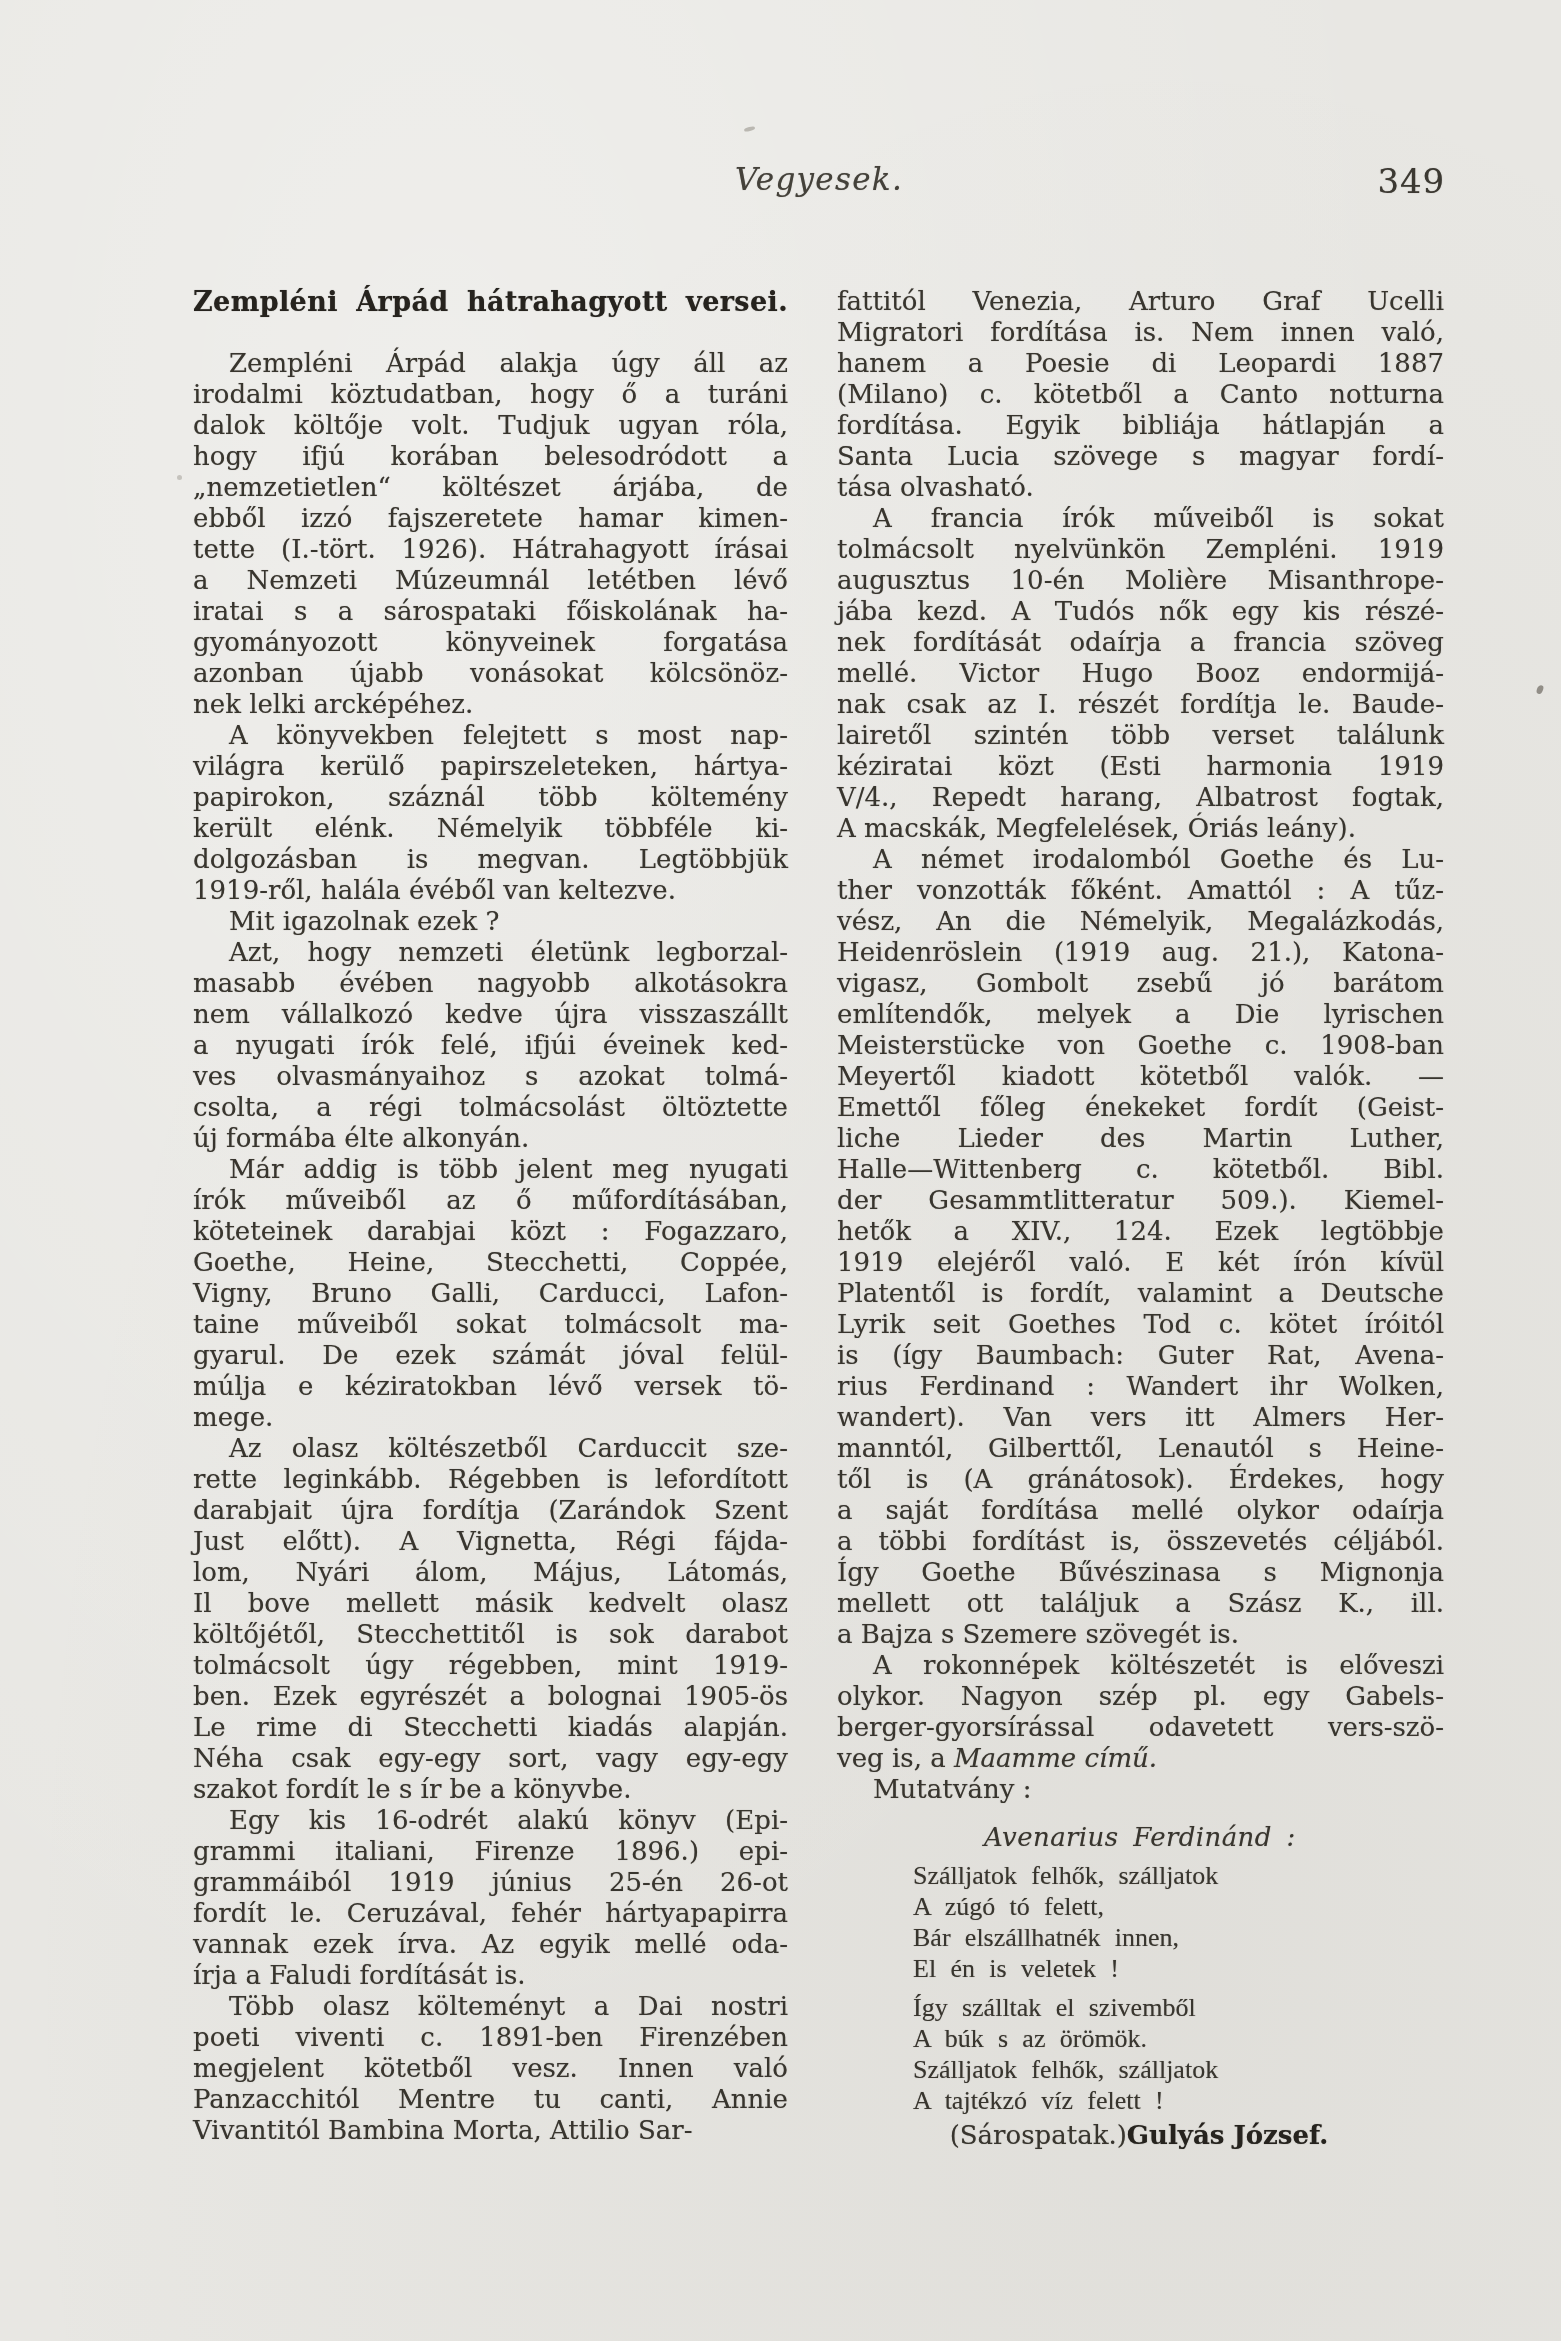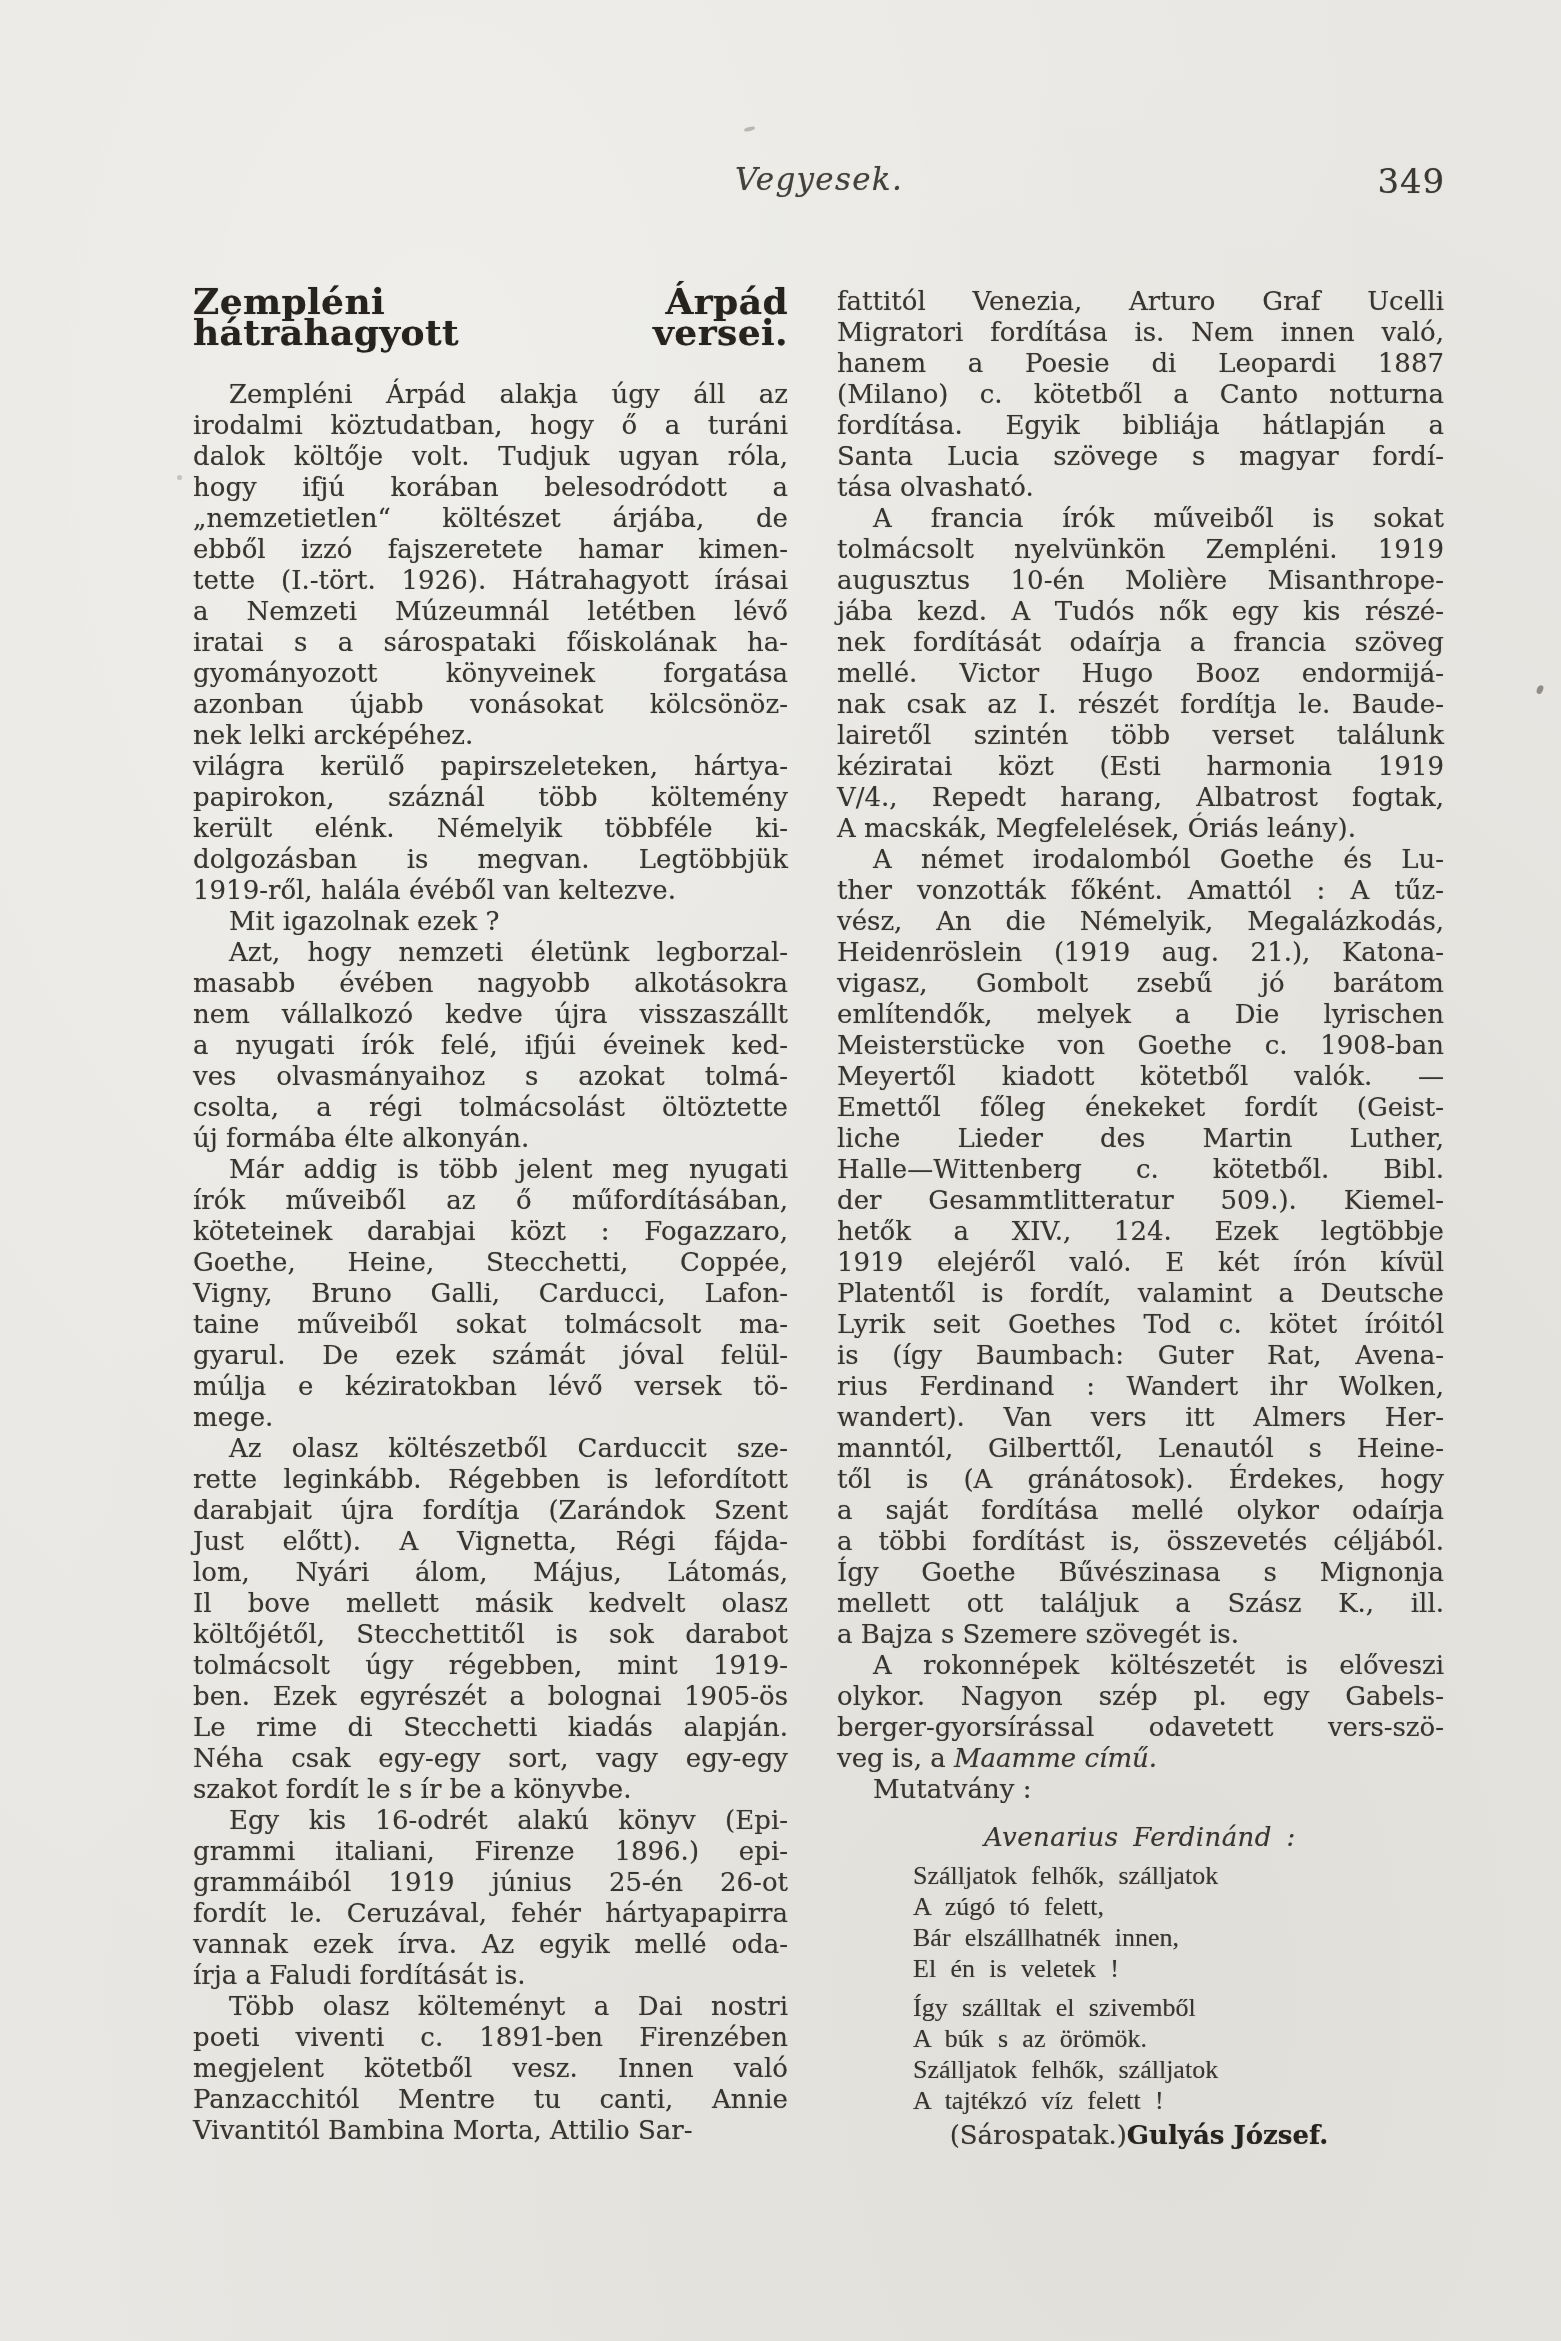--- a/index.html
+++ b/index.html
@@ -33,21 +33,21 @@
   
   .columns{
     position:absolute; left:193px; top:286px;
     display:flex; gap:49px;
   }
   .col{ font-size:26px; line-height:31px; }
   .col-left{ width:595px; }
   .col-right{ width:607px; }
 
   .article-title{
-    font-weight:700; font-size:36px; color:#26231e;
+    font-weight:700; font-size:27px; color:#26231e;
     text-align:justify; text-align-last:justify;
     letter-spacing:0.4px;
     margin-bottom:31px;
     text-shadow:0 0 0.9px rgba(30,27,22,0.55);
   }
 
   .line{
     text-align:justify; text-align-last:justify;
     min-height:31px;
   }
@@ -97,20 +97,21 @@
           <div class="line">dalok költője volt. Tudjuk ugyan róla,</div>
           <div class="line">hogy ifjú korában belesodródott a</div>
           <div class="line">„nemzetietlen“ költészet árjába, de</div>
           <div class="line">ebből izzó fajszeretete hamar kimen-</div>
           <div class="line">tette (I.-tört. 1926). Hátrahagyott írásai</div>
           <div class="line">a Nemzeti Múzeumnál letétben lévő</div>
           <div class="line">iratai s a sárospataki főiskolának ha-</div>
           <div class="line">gyományozott könyveinek forgatása</div>
           <div class="line">azonban újabb vonásokat kölcsönöz-</div>
           <div class="line pl">nek lelki arcképéhez.</div>
+          <div class="line fi">A könyvekben felejtett s most nap-</div>
           <div class="line">világra kerülő papirszeleteken, hártya-</div>
           <div class="line">papirokon, száznál több költemény</div>
           <div class="line">került elénk. Némelyik többféle ki-</div>
           <div class="line">dolgozásban is megvan. Legtöbbjük</div>
           <div class="line pl">1919-ről, halála évéből van keltezve.</div>
           <div class="line fi pl">Mit igazolnak ezek ?</div>
           <div class="line fi">Azt, hogy nemzeti életünk legborzal-</div>
           <div class="line">masabb évében nagyobb alkotásokra</div>
           <div class="line">nem vállalkozó kedve újra visszaszállt</div>
           <div class="line">a nyugati írók felé, ifjúi éveinek ked-</div>

